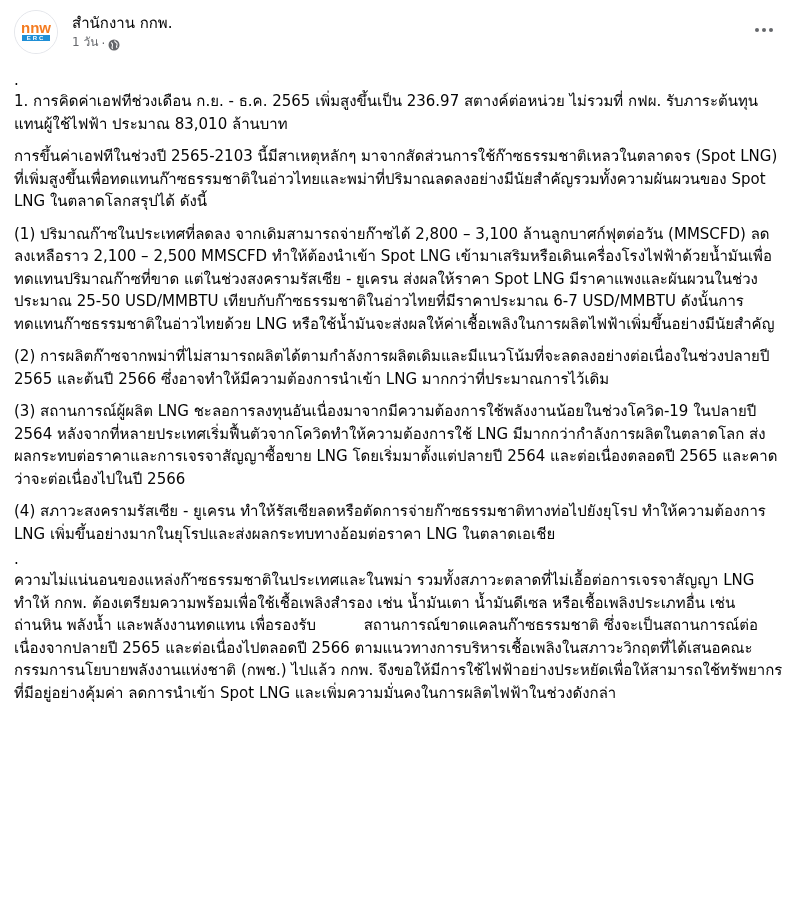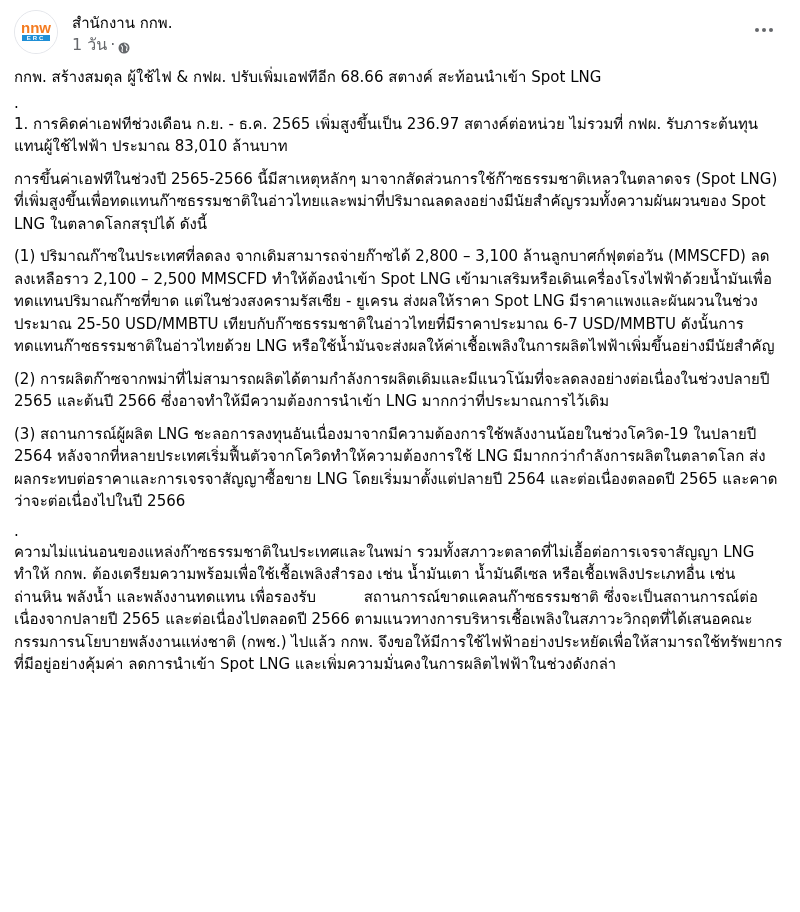--- a/index.html
+++ b/index.html
@@ -2,21 +2,21 @@
 <html><head>
 <meta charset="utf-8">
 <style>
   html, body { margin: 0; padding: 0; background: #ffffff; }
   body { width: 800px; height: 912px; overflow: hidden; font-family: "DejaVu Sans", "Liberation Sans", sans-serif; color: #050505; }
   .post { position: relative; width: 800px; height: 760px; }
   .header { position: absolute; left: 14px; top: 8px; right: 14px; height: 44px; }
   .avatar { position: absolute; left: 0; top: 2px; width: 42px; height: 42px; border-radius: 50%; background: #fff; border: 1px solid #e4e6eb; overflow: hidden; }
   .avatar svg { display: block; }
   .author { position: absolute; left: 58px; top: 3px; font-size: 15px; font-weight: normal; color: #050505; }
-  .meta { position: absolute; left: 58px; top: 24px; font-size: 16px; color: #65676b; display: flex; align-items: center; gap: 3px; }
+  .meta { position: absolute; left: 58px; top: 24px; font-size: 12px; color: #65676b; display: flex; align-items: flex-end; gap: 3px; }
   .meta .globe { width: 12px; height: 12px; display: inline-block; }
   .more { position: absolute; right: 8px; top: 14px; width: 28px; height: 16px; display: flex; align-items: center; justify-content: center; gap: 3px; cursor: pointer; }
   .more i { width: 4px; height: 4px; background: #65676b; border-radius: 50%; display: inline-block; }
   .body { position: absolute; left: 14px; top: 66px; width: 772px; font-size: 15px; line-height: 22.5px; color: #050505; }
   .p { margin: 0 0 10px 0; white-space: pre-wrap; }
   .p.tight { margin-bottom: 0; }
   .dot { margin: 0 0 2px 0; line-height: 16px; height: 16px; }
 </style>
 </head>
 <body>
@@ -43,23 +43,23 @@
       </span>
     </div>
     <div class="more">
       <i></i>
         <i></i>
         <i></i>
     </div>
   </div>
 
   <div class="body">
-    <p class="p tight">กกพ. สร้างสมดุล ผู้ใช้ไฟ &amp; กฟผ. ปรับเพิ่มเอฟทีอีก 68.66 สตางค์ สะท้อนนำเข้า Spot LNG</p>
     <p class="p dot" style="margin-top:6px;">.</p>
     <p class="p">1. การคิดค่าเอฟทีช่วงเดือน ก.ย. - ธ.ค. 2565 เพิ่มสูงขึ้นเป็น 236.97 สตางค์ต่อหน่วย ไม่รวมที่ กฟผ. รับภาระต้นทุนแทนผู้ใช้ไฟฟ้า ประมาณ 83,010 ล้านบาท</p>
-    <p class="p">การขึ้นค่าเอฟทีในช่วงปี 2565-2566 นี้มีสาเหตุหลักๆ มาจากสัดส่วนการใช้ก๊าซธรรมชาติเหลวในตลาดจร (Spot LNG)  ที่เพิ่มสูงขึ้นเพื่อทดแทนก๊าซธรรมชาติในอ่าวไทยและพม่าที่ปริมาณลดลงอย่างมีนัยสำคัญรวมทั้งความผันผวนของ Spot LNG ในตลาดโลกสรุปได้ ดังนี้</p>
+    <p class="p">การขึ้นค่าเอฟทีในช่วงปี 2565-2103 นี้มีสาเหตุหลักๆ มาจากสัดส่วนการใช้ก๊าซธรรมชาติเหลวในตลาดจร (Spot LNG)  ที่เพิ่มสูงขึ้นเพื่อทดแทนก๊าซธรรมชาติในอ่าวไทยและพม่าที่ปริมาณลดลงอย่างมีนัยสำคัญรวมทั้งความผันผวนของ Spot LNG ในตลาดโลกสรุปได้ ดังนี้</p>
     <p class="p">(1) ปริมาณก๊าซในประเทศที่ลดลง จากเดิมสามารถจ่ายก๊าซได้ 2,800 – 3,100 ล้านลูกบาศก์ฟุตต่อวัน (MMSCFD) ลดลงเหลือราว 2,100 – 2,500 MMSCFD ทำให้ต้องนำเข้า Spot LNG เข้ามาเสริมหรือเดินเครื่องโรงไฟฟ้าด้วยน้ำมันเพื่อทดแทนปริมาณก๊าซที่ขาด แต่ในช่วงสงครามรัสเซีย - ยูเครน ส่งผลให้ราคา Spot LNG มีราคาแพงและผันผวนในช่วงประมาณ 25-50 USD/MMBTU เทียบกับก๊าซธรรมชาติในอ่าวไทยที่มีราคาประมาณ 6-7 USD/MMBTU ดังนั้นการทดแทนก๊าซธรรมชาติในอ่าวไทยด้วย LNG หรือใช้น้ำมันจะส่งผลให้ค่าเชื้อเพลิงในการผลิตไฟฟ้าเพิ่มขึ้นอย่างมีนัยสำคัญ</p>
     <p class="p">(2) การผลิตก๊าซจากพม่าที่ไม่สามารถผลิตได้ตามกำลังการผลิตเดิมและมีแนวโน้มที่จะลดลงอย่างต่อเนื่องในช่วงปลายปี 2565 และต้นปี 2566 ซึ่งอาจทำให้มีความต้องการนำเข้า LNG มากกว่าที่ประมาณการไว้เดิม</p>
     <p class="p">(3) สถานการณ์ผู้ผลิต LNG ชะลอการลงทุนอันเนื่องมาจากมีความต้องการใช้พลังงานน้อยในช่วงโควิด-19 ในปลายปี 2564 หลังจากที่หลายประเทศเริ่มฟื้นตัวจากโควิดทำให้ความต้องการใช้ LNG มีมากกว่ากำลังการผลิตในตลาดโลก ส่งผลกระทบต่อราคาและการเจรจาสัญญาซื้อขาย LNG โดยเริ่มมาตั้งแต่ปลายปี 2564 และต่อเนื่องตลอดปี 2565 และคาดว่าจะต่อเนื่องไปในปี 2566</p>
+    <p class="p tight">(4) สภาวะสงครามรัสเซีย - ยูเครน ทำให้รัสเซียลดหรือตัดการจ่ายก๊าซธรรมชาติทางท่อไปยังยุโรป ทำให้ความต้องการ LNG เพิ่มขึ้นอย่างมากในยุโรปและส่งผลกระทบทางอ้อมต่อราคา LNG ในตลาดเอเชีย</p>
     <p class="p dot" style="margin-top:6px;">.</p>
     <p class="p">ความไม่แน่นอนของแหล่งก๊าซธรรมชาติในประเทศและในพม่า รวมทั้งสภาวะตลาดที่ไม่เอื้อต่อการเจรจาสัญญา LNG ทำให้ กกพ. ต้องเตรียมความพร้อมเพื่อใช้เชื้อเพลิงสำรอง เช่น น้ำมันเตา น้ำมันดีเซล หรือเชื้อเพลิงประเภทอื่น เช่น ถ่านหิน พลังน้ำ และพลังงานทดแทน เพื่อรองรับ          สถานการณ์ขาดแคลนก๊าซธรรมชาติ ซึ่งจะเป็นสถานการณ์ต่อเนื่องจากปลายปี 2565 และต่อเนื่องไปตลอดปี 2566 ตามแนวทางการบริหารเชื้อเพลิงในสภาวะวิกฤตที่ได้เสนอคณะกรรมการนโยบายพลังงานแห่งชาติ (กพช.) ไปแล้ว กกพ. จึงขอให้มีการใช้ไฟฟ้าอย่างประหยัดเพื่อให้สามารถใช้ทรัพยากรที่มีอยู่อย่างคุ้มค่า ลดการนำเข้า Spot LNG และเพิ่มความมั่นคงในการผลิตไฟฟ้าในช่วงดังกล่า</p>
   </div>
 </div>
 
 </body></html>

